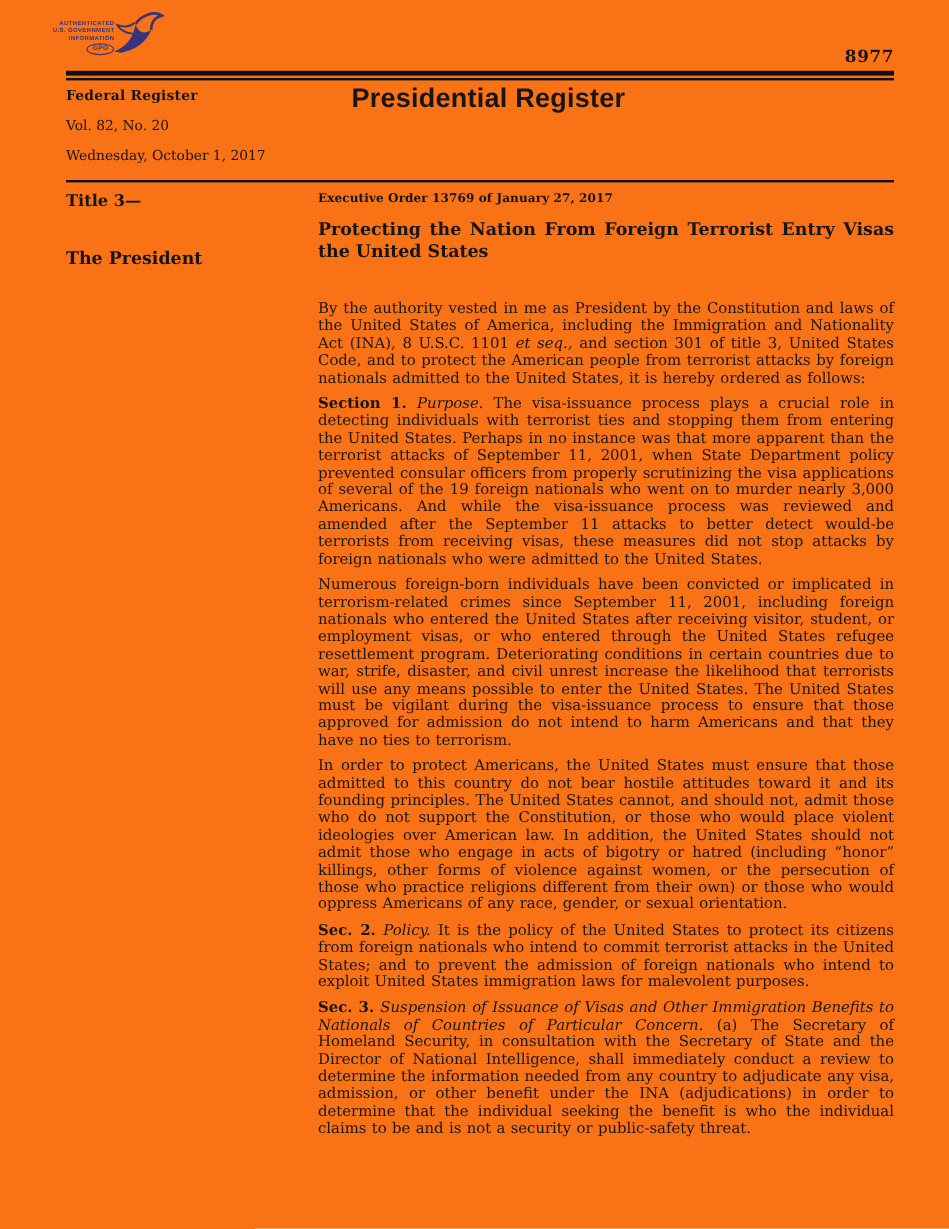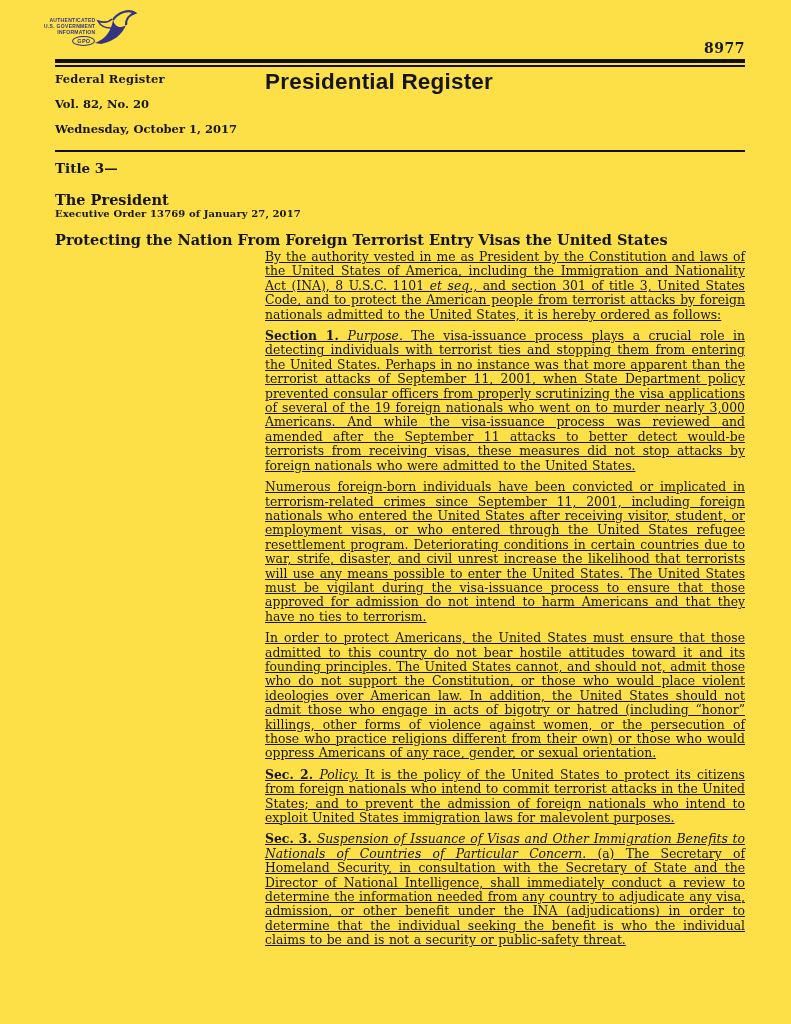--- a/index.html
+++ b/index.html
@@ -2,21 +2,21 @@
 <html><head>
 <meta charset="utf-8">
 <style>
   * { margin: 0; padding: 0; box-sizing: border-box; }
   html, body { background: #e8e8e8; }
   .page {
     position: relative;
     width: 791px;
     height: 1024px;
     margin: 0 auto;
-    background: #fde047;
+    background: #f97316;
     color: #161616;
     font-family: "DejaVu Serif", "Liberation Serif", serif;
     overflow: hidden;
   }
 
   
   .gpo-logo {
     position: absolute;
     top: 8px;
     left: 44px;
@@ -63,24 +63,25 @@
   }
   .rule-double .thick { height: 4px; background: #111; }
   .rule-double .thin  { height: 1.5px; background: #111; margin-top: 2px; }
 
   .masthead {
     position: absolute;
     top: 72px;
     left: 55px;
     right: 46px;
     display: flex;
+    gap: 28px;
   }
   .masthead-left { width: 210px; font-size: 11.5px; }
   .masthead-left .fr-label { font-weight: bold; letter-spacing: 0.2px; }
-  .masthead-left div { margin-bottom: 11px; font-weight: bold; }
+  .masthead-left div { margin-bottom: 11px; font-weight: normal; }
   .pd-heading {
     font-family: "Liberation Sans", sans-serif;
     font-weight: bold;
     font-size: 22.5px;
     letter-spacing: 0.2px;
     margin-top: -3px;
   }
 
   .rule-thin {
     position: absolute;
@@ -91,25 +92,24 @@
     background: #111;
   }
 
   
   .title-row {
     position: absolute;
     top: 160px;
     left: 55px;
     right: 46px;
     display: flex;
-    flex-direction: column;
   }
   .title-left { width: 210px; }
   .title-label { font-size: 13.5px; font-weight: bold; }
-  .president-label { font-size: 14.5px; font-weight: bold; margin-top: 15px; }
+  .president-label { font-size: 14.5px; font-weight: bold; margin-top: 31px; }
   .title-right { flex: 1; }
   .eo-heading { font-size: 10px; font-weight: bold; letter-spacing: 0.1px; }
   .eo-title {
     font-size: 14.5px;
     font-weight: bold;
     line-height: 17.5px;
     margin-top: 12px;
     text-align: justify;
   }
 
@@ -118,21 +118,20 @@
     position: absolute;
     top: 250px;
     left: 265px;
     width: 480px;
   }
   .doc-body p.para {
     font-size: 12.4px;
     line-height: 14.4px;
     text-align: justify;
     word-spacing: 0.5px;
-    text-decoration: underline;
   }
   .doc-body p.para + p.para { margin-top: 7px; }
   .doc-body p.para.tight { margin-top: 0; }
   .doc-body p.para.indent { text-indent: 15px; }
   .doc-body .b { font-weight: bold; }
   .doc-body .i { font-style: italic; }
 </style>
 </head>
 <body>
 

